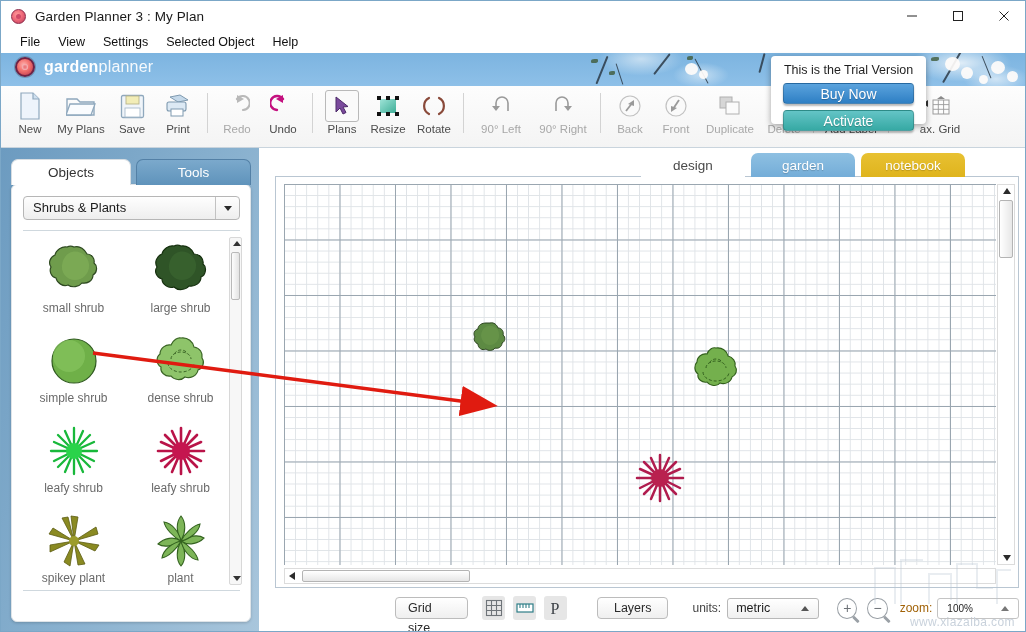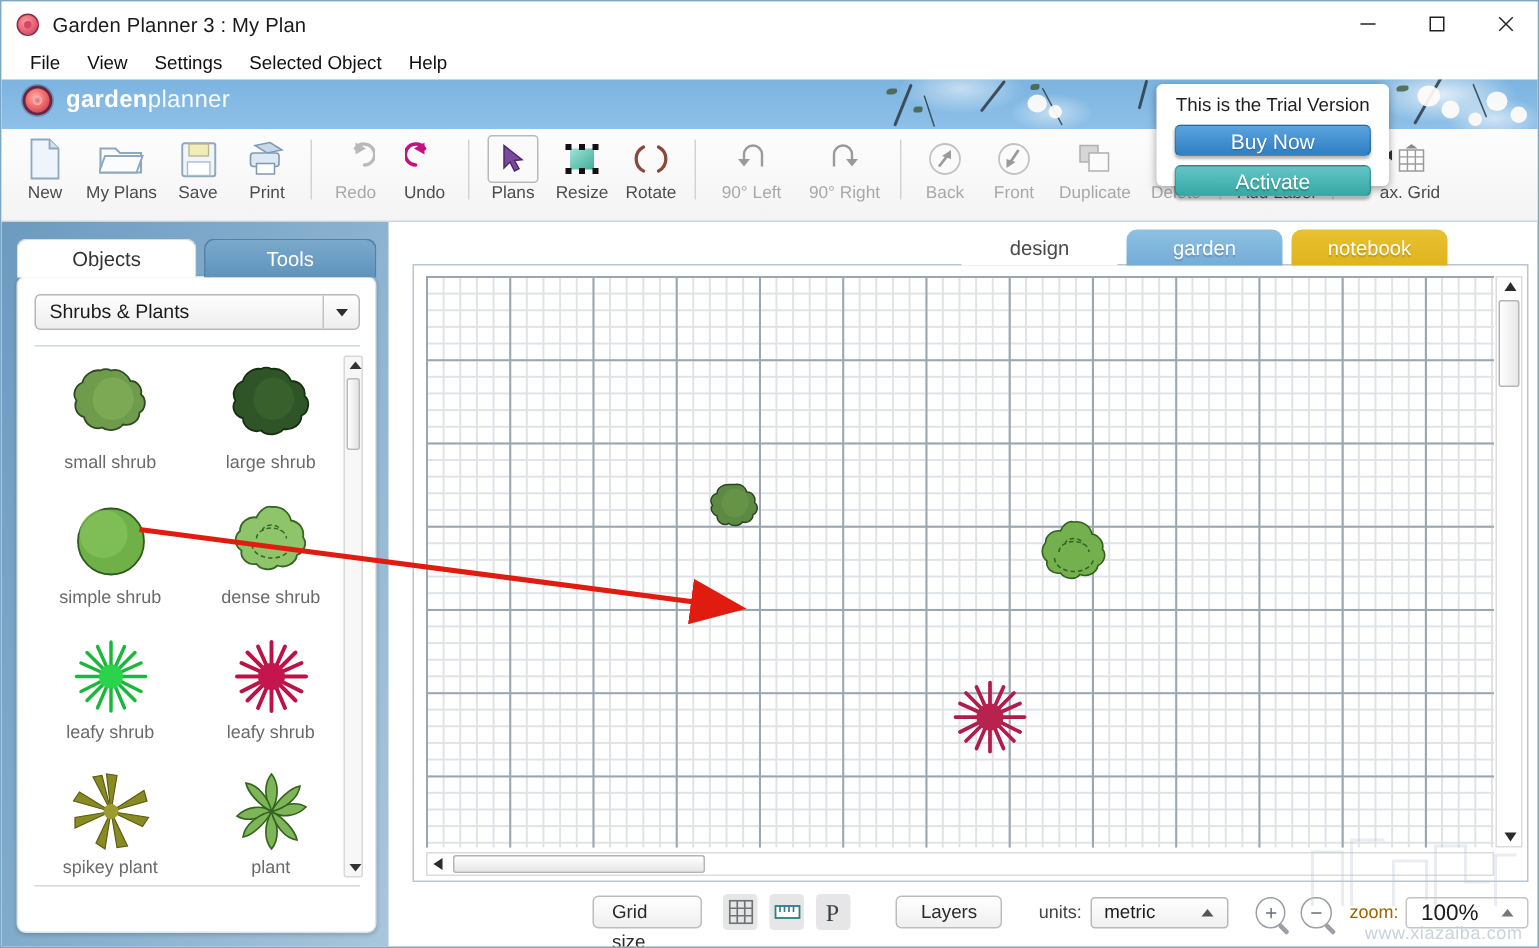--- a/index.html
+++ b/index.html
@@ -265,21 +265,21 @@
   .zbtn.first { margin-left:18px; }
   .zbtn::after {
     content:""; position:absolute; right:-4px; bottom:-3px; width:8px;height:2.5px;
     background:#9aa0a6; transform:rotate(45deg); border-radius:1px;
   }
   .zbtn .pm { position:absolute; left:50%; top:50%; transform:translate(-50%,-50%);
     font-size:14px; color:#6d7277; line-height:1; }
   .zoom-lb { margin-left:12px; font-size:12px; color:#a16207; }
   .zoom-combo {
     margin-left:5px; width:85px; height:21px; border:1px solid #c4c4c4; border-radius:3px;
-    background:rgba(255,255,255,.55); font-size:15px; color:#1c1c1c;
+    background:rgba(255,255,255,.55); font-size:10px; color:#1c1c1c;
     line-height:19px; padding-left:9px; position:relative;
   }
   .zoom-combo i {
     position:absolute; right:9px; top:7px; width:0;height:0;
     border-left:4px solid transparent;border-right:4px solid transparent;border-bottom:5px solid #777;
   }
   .watermark {
     position:absolute; right:10px; bottom:2px; font-size:12px; color:#c9d2dc;
     letter-spacing:.4px; z-index:35; font-family:"Liberation Sans",sans-serif;
   }

